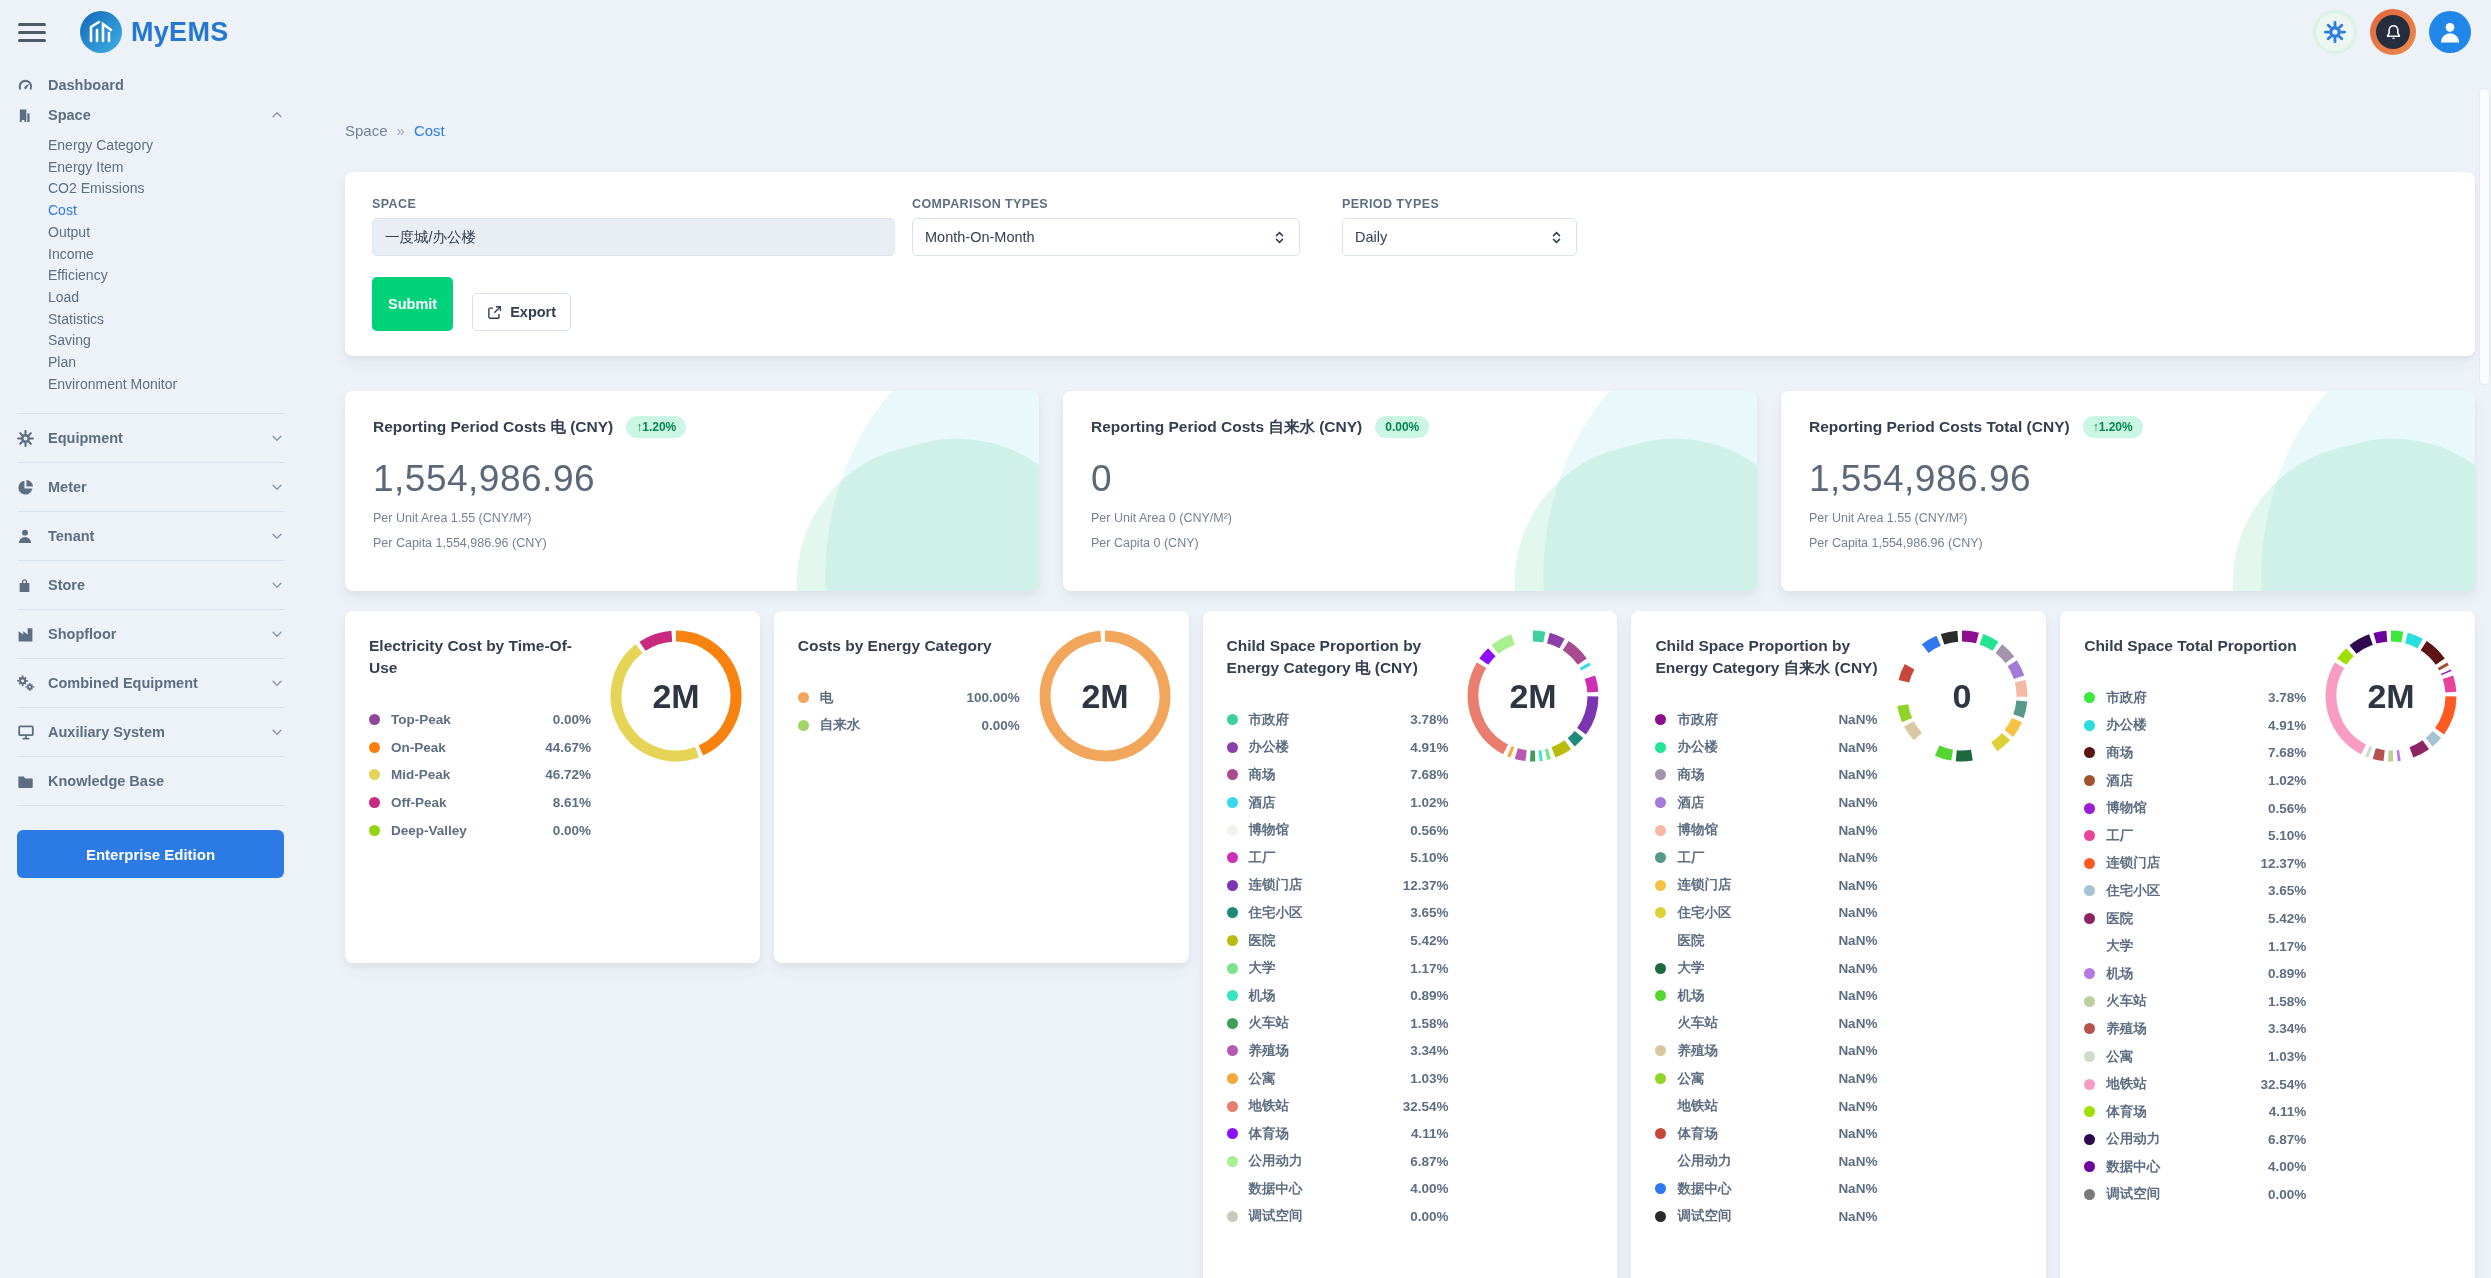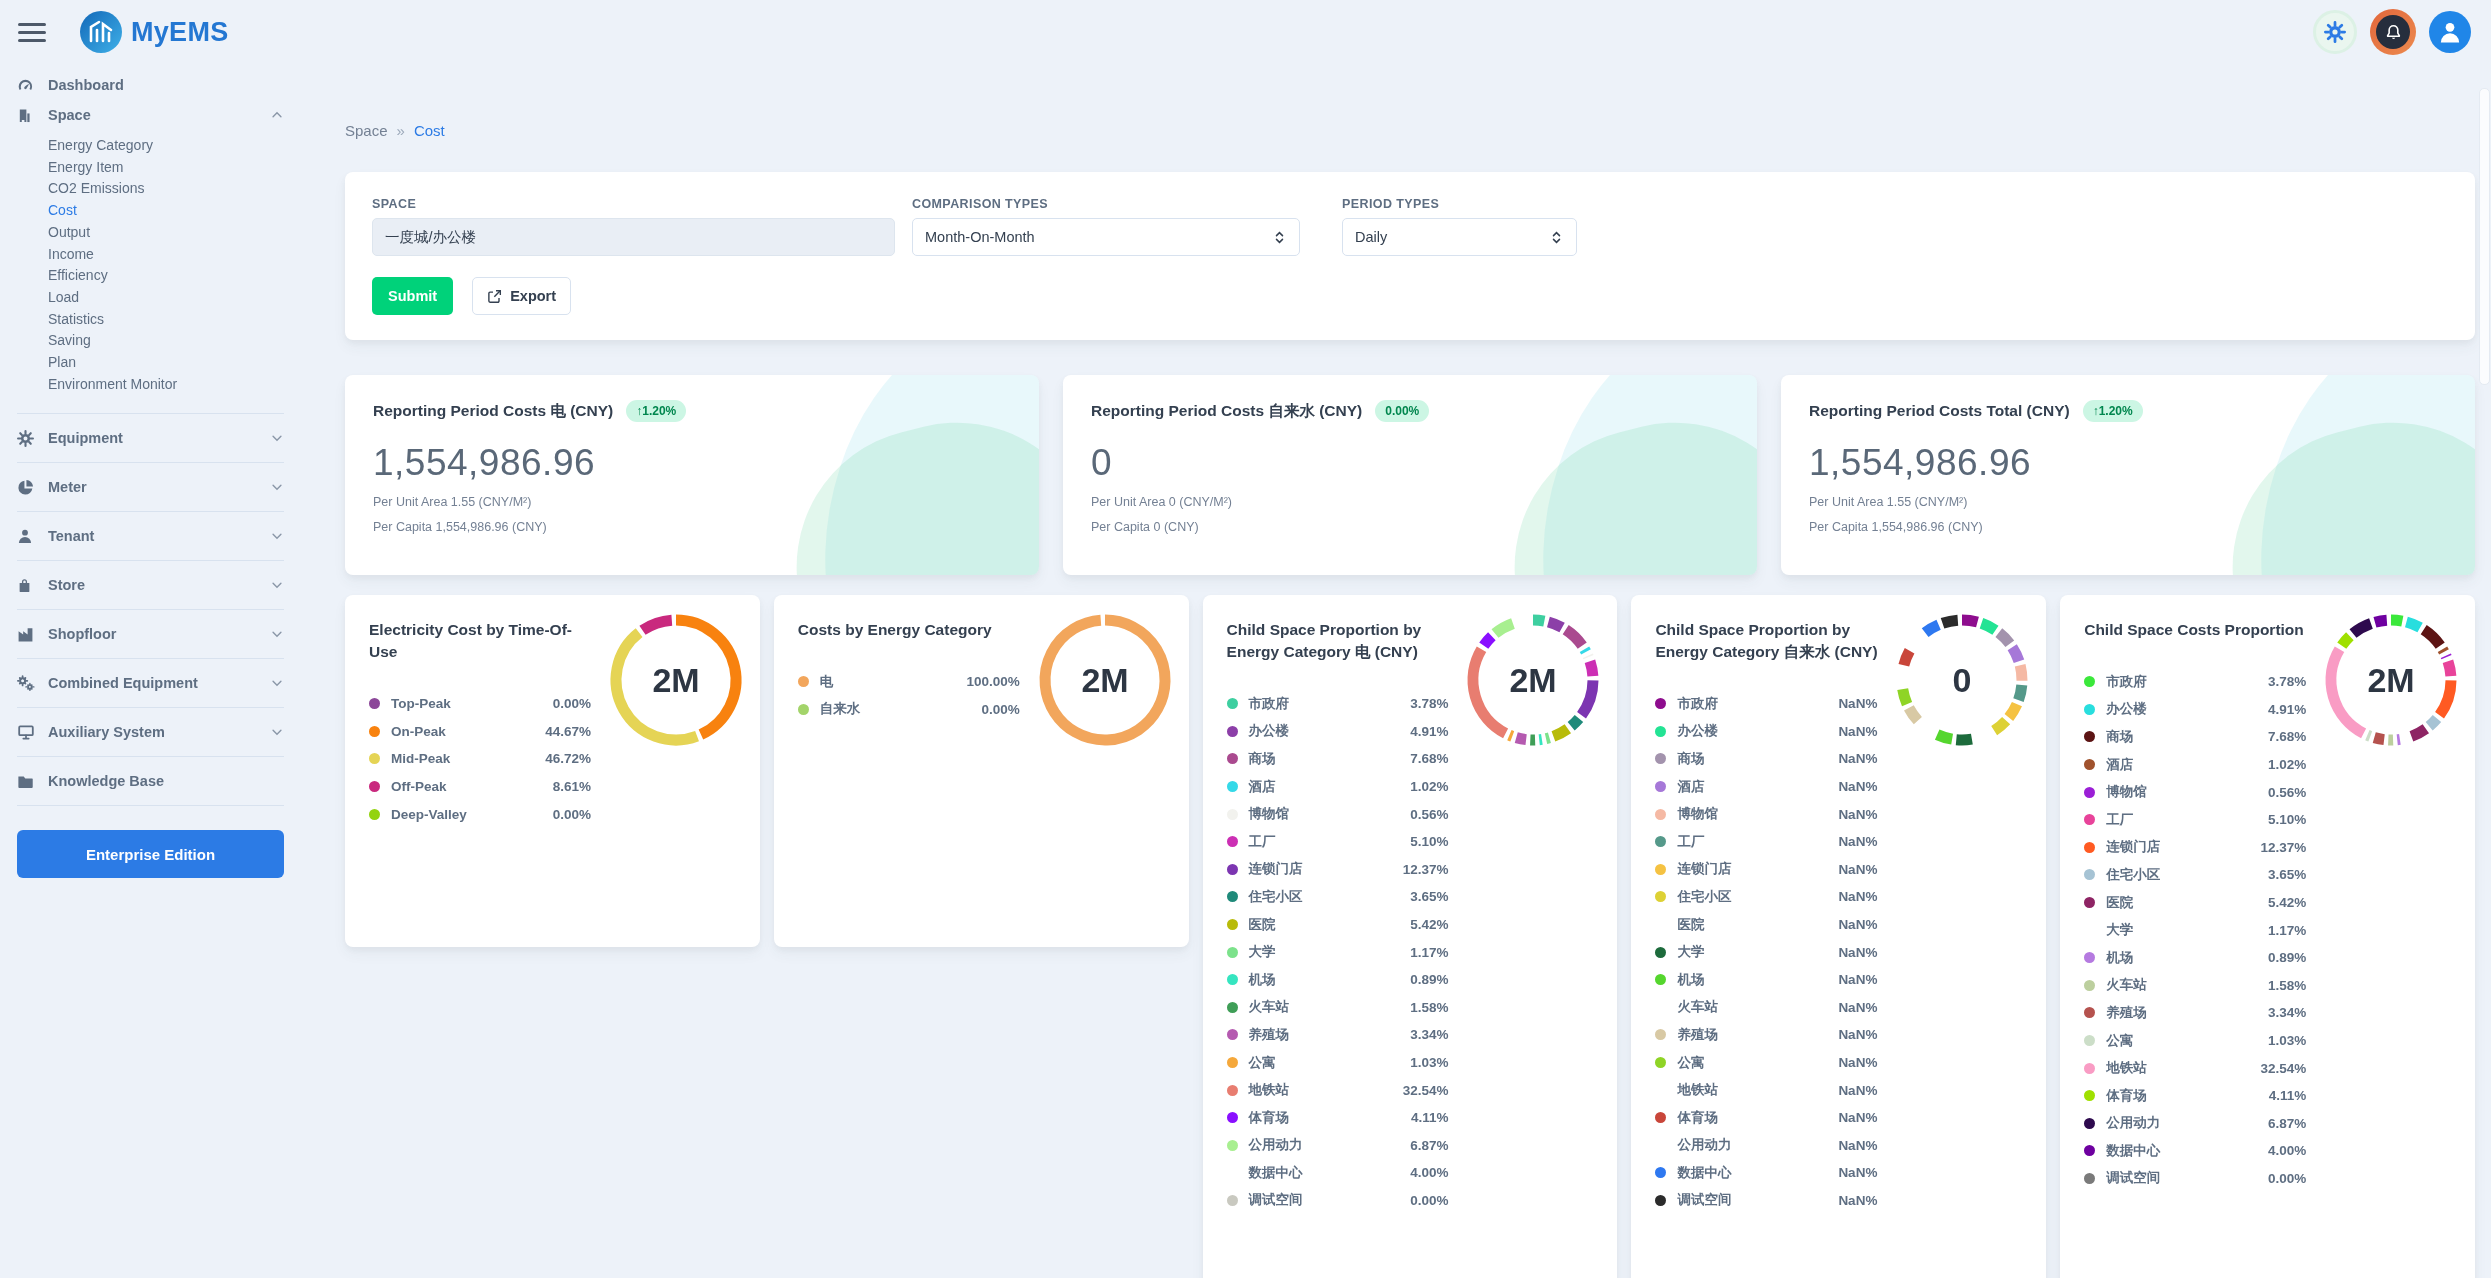--- a/index.html
+++ b/index.html
@@ -47,21 +47,21 @@
   .f-label{font-size:12.5px;font-weight:700;color:#5e6e82;letter-spacing:.4px;margin-bottom:7px}
   .control{height:38px;border:1px solid #d8e2ef;border-radius:5px;background:#fff;display:flex;align-items:center;
     padding:0 12px;font-size:14.5px;color:#344050;box-sizing:border-box;cursor:pointer;justify-content:space-between;gap:8px}
   .control.readonly{background:#e9eef5;border-color:#dde5ee;justify-content:flex-start}
   .w-space{width:523px;margin-right:17px}
   .w-comp{width:388px;margin-right:42px}
   .w-period{width:235px;margin-right:30px}
   .w-base{width:510px}
   .w-rep{width:330px;margin-right:18px}
   .ctl-ic{display:flex;color:#5e6e82;flex:none}
-  .submit-btn{height:38px;padding:0 16px;background:#00d27a;color:#fff;font-weight:700;font-size:14.5px;
+  .submit-btn{height:54px;padding:0 16px;background:#00d27a;color:#fff;font-weight:700;font-size:14.5px;
     border:none;border-radius:5px;cursor:pointer;margin-right:19px;font-family:inherit}
   .export-btn{height:38px;padding:0 14px;background:#fff;border:1px solid #d8e2ef;border-radius:5px;color:#344050;
     font-weight:600;font-size:14.5px;display:flex;align-items:center;gap:8px;cursor:pointer;font-family:inherit}
   
   .stat-grid{display:grid;grid-template-columns:repeat(3,1fr);gap:24px;margin-top:35px}
   .stat-card{position:relative;height:200px;padding:25px 28px;box-sizing:border-box;overflow:hidden}
   .stat-card::before{content:"";position:absolute;right:-90px;top:-60px;width:300px;height:420px;
     border-radius:48% 52% 46% 54%;background:rgba(150,225,235,.22);transform:rotate(18deg)}
   .stat-card::after{content:"";position:absolute;right:-60px;bottom:-150px;width:300px;height:300px;
     border-radius:50% 50% 42% 58%;background:rgba(110,214,165,.20);transform:rotate(-14deg)}
@@ -687,21 +687,21 @@
             <span class="lval">NaN%</span>
           </div>
           <div class="lrow">
             <span class="ldot" style="background: rgb(43, 43, 43);"></span>
             <span class="llab">调试空间</span>
             <span class="lval">NaN%</span>
           </div>
         </div>
     </div>
     <div class="card chart-card tall">
-      <div class="chart-title">Child Space Costs Proportion</div>
+      <div class="chart-title">Child Space Total Proportion</div>
       <div class="donut-wrap"><svg viewBox="0 0 142 142" width="142" height="142">
             <path d="M71.00 11.00 A60 60 0 0 1 82.33 12.08" fill="none" stroke="#3be83b" stroke-width="11"></path>
             <path d="M86.41 13.01 A60 60 0 0 1 100.11 18.53" fill="none" stroke="#28dede" stroke-width="11"></path>
             <path d="M103.70 20.69 A60 60 0 0 1 120.23 36.70" fill="none" stroke="#5c1414" stroke-width="11"></path>
             <path d="M122.50 40.22 A60 60 0 0 1 124.01 42.90" fill="none" stroke="#a0522d" stroke-width="11"></path>
             <path d="M125.84 46.67 A60 60 0 0 1 126.51 48.22" fill="none" stroke="#9b1fd6" stroke-width="11"></path>
             <path d="M127.96 52.15 A60 60 0 0 1 130.88 67.20" fill="none" stroke="#e8439a" stroke-width="11"></path>
             <path d="M131.00 71.39 A60 60 0 0 1 119.55 106.26" fill="none" stroke="#ff5a22" stroke-width="11"></path>
             <path d="M116.97 109.56 A60 60 0 0 1 109.17 117.30" fill="none" stroke="#a6c3d4" stroke-width="11"></path>
             <path d="M105.84 119.85 A60 60 0 0 1 91.42 127.42" fill="none" stroke="#8e2464" stroke-width="11"></path>

